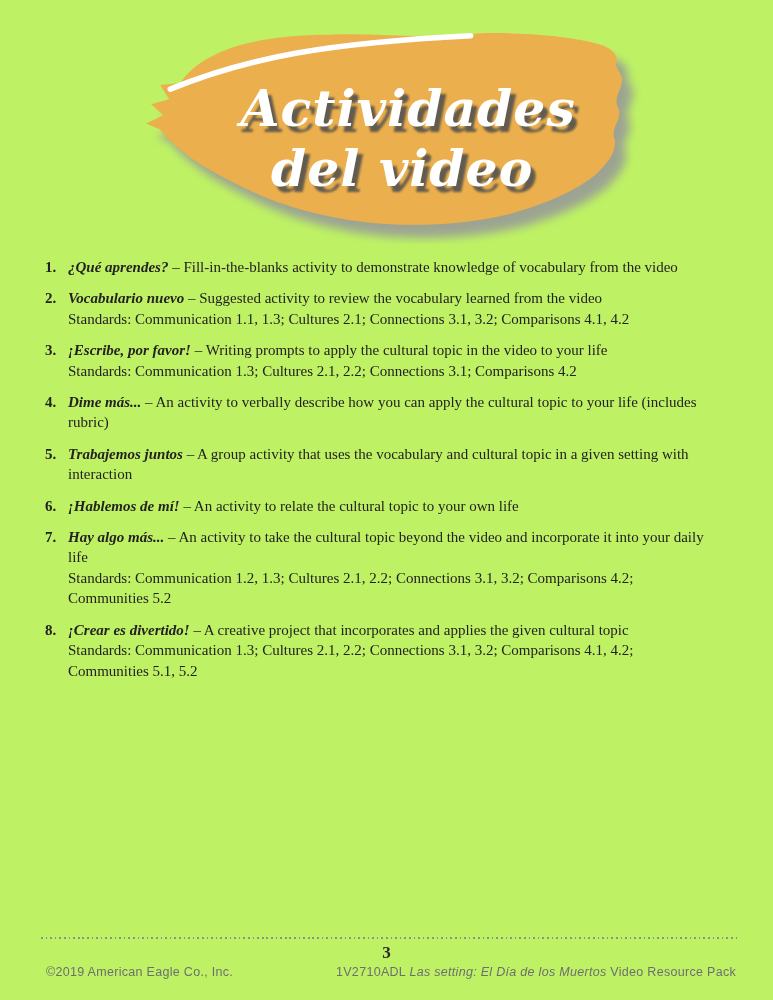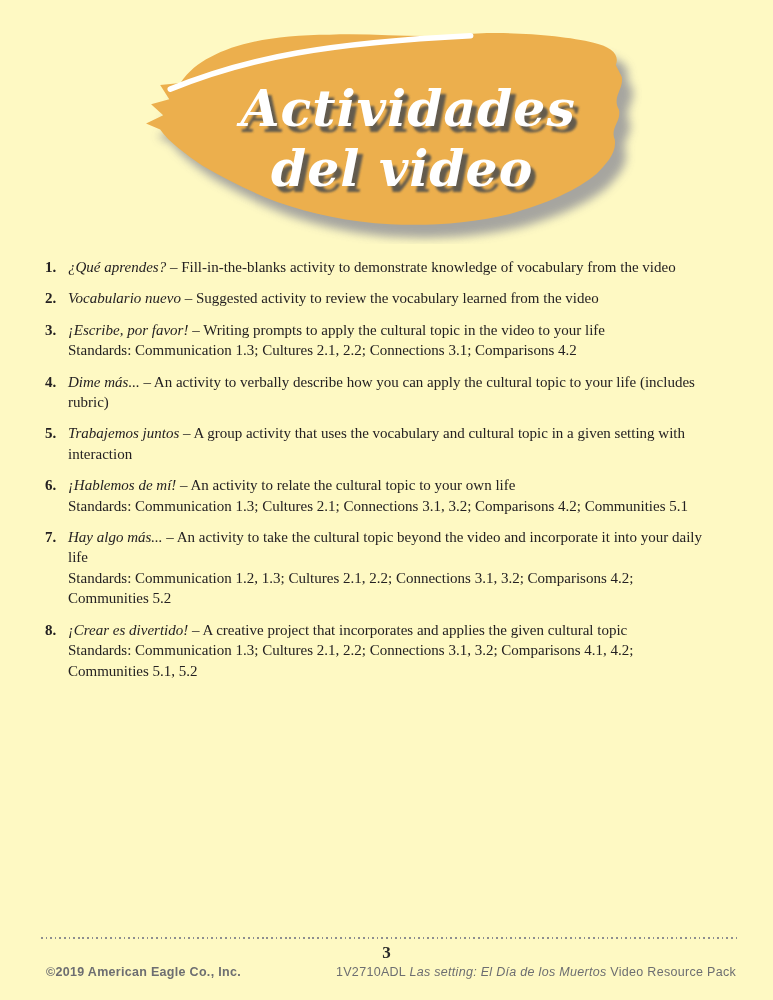--- a/index.html
+++ b/index.html
@@ -1,55 +1,55 @@
 <!DOCTYPE html>
 <html><head>
 <meta charset="utf-8">
 <style>
   html,body{margin:0;padding:0;}
   body{
     width:773px;height:1000px;background:#ffffff;position:relative;
     font-family:"Liberation Serif", serif;color:#242122;
     -webkit-font-smoothing:antialiased;overflow:hidden;
   }
-  .page{position:absolute;inset:0;background:#fef9c3;}
+  .page{position:absolute;inset:0;background:#bef264;}
 
   
   .splash-wrap{position:absolute;left:138px;top:26px;width:504px;height:218px;}
   .splash-wrap svg{display:block;width:100%;height:100%;}
   .splash-title{
     font-family:"DejaVu Serif", serif;
     font-style:italic;font-weight:bold;letter-spacing:1px;
   }
 
   
   .list{
     position:absolute;left:45px;top:257px;width:672px;
     font-size:15px;line-height:20.4px;color:#242122;
   }
   .item{position:relative;padding-left:23px;margin-bottom:11px;}
   .num{position:absolute;left:0;top:0;font-weight:bold;}
-  .item-title{font-weight:normal;font-style:italic;}
+  .item-title{font-weight:bold;font-style:italic;}
   .standards{}
 
   
   .dotted-divider{
     position:absolute;left:41px;top:937px;width:696px;height:2px;
     background:repeating-linear-gradient(to right,#8e8e90 0 1.7px,transparent 1.7px 4.6px);
   }
   .page-num{
     position:absolute;left:0;top:943px;width:773px;text-align:center;
     font-family:"Liberation Serif", serif;font-weight:bold;font-size:17px;color:#2b2b2b;
   }
   .foot{
     position:absolute;top:965px;
     font-family:"Liberation Sans", sans-serif;font-size:12.5px;
     color:#6d6e71;letter-spacing:0.3px;white-space:nowrap;
   }
-  .foot-left{left:46px;font-weight:bold;}
+  .foot-left{left:46px;}
   .foot-right{right:37px;}
   .foot-right .italic{font-style:italic;}
 </style>
 </head>
 <body>
 
 <div class="page">
 
   <div class="splash-wrap">
     <svg viewBox="0 0 500 215">
@@ -90,20 +90,21 @@
     <div class="item">
       <span class="num">1.</span>
       <span class="item-title">¿Qué aprendes?</span>
       <span class="item-desc">– Fill-in-the-blanks activity to demonstrate knowledge of vocabulary from the video</span>
     </div>
 
     <div class="item">
       <span class="num">2.</span>
       <span class="item-title">Vocabulario nuevo</span>
       <span class="item-desc">– Suggested activity to review the vocabulary learned from the video</span>
+      <div class="standards">Standards: Communication 1.1, 1.3; Cultures 2.1; Connections 3.1, 3.2; Comparisons 4.1, 4.2</div>
     </div>
 
     <div class="item">
       <span class="num">3.</span>
       <span class="item-title">¡Escribe, por favor!</span>
       <span class="item-desc">– Writing prompts to apply the cultural topic in the video to your life</span>
       <div class="standards">Standards: Communication 1.3; Cultures 2.1, 2.2; Connections 3.1; Comparisons 4.2</div>
     </div>
 
     <div class="item">
@@ -115,21 +116,20 @@
     <div class="item">
       <span class="num">5.</span>
       <span class="item-title">Trabajemos juntos</span>
       <span class="item-desc">– A group activity that uses the vocabulary and cultural topic in a given setting with interaction</span>
     </div>
 
     <div class="item">
       <span class="num">6.</span>
       <span class="item-title">¡Hablemos de mí!</span>
       <span class="item-desc">– An activity to relate the cultural topic to your own life</span>
-      <div class="standards">Standards: Communication 1.3; Cultures 2.1; Connections 3.1, 3.2; Comparisons 4.2; Communities 5.1</div>
     </div>
 
     <div class="item">
       <span class="num">7.</span>
       <span class="item-title">Hay algo más...</span>
       <span class="item-desc">– An activity to take the cultural topic beyond the video and incorporate it into your daily life</span>
       <div class="standards">Standards: Communication 1.2, 1.3; Cultures 2.1, 2.2; Connections 3.1, 3.2; Comparisons 4.2; Communities 5.2</div>
     </div>
 
     <div class="item">

